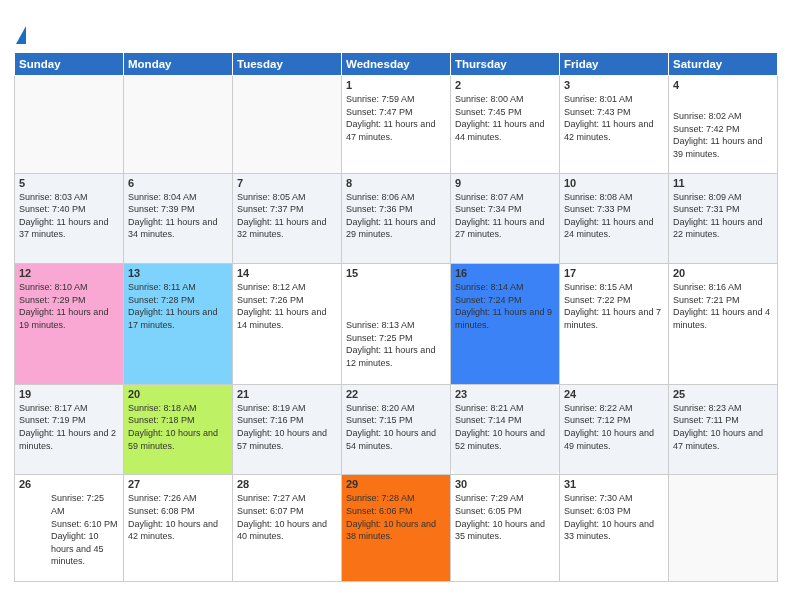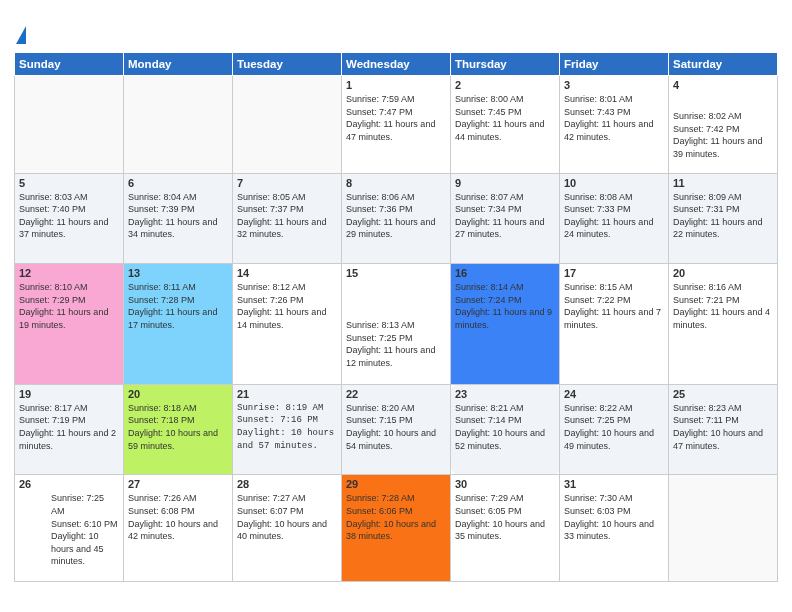--- a/index.html
+++ b/index.html
@@ -263,40 +263,40 @@
 Daylight: 11 hours and 2 minutes.</div>
           </td>
           <td style="background: #bef264;">
             <span class="day-number">20</span>
             <div class="day-info" style="white-space: pre-line;">Sunrise: 8:18 AM
 Sunset: 7:18 PM
 Daylight: 10 hours and 59 minutes.</div>
           </td>
           <td style="background: rgb(240, 244, 248);">
             <span class="day-number">21</span>
-            <div class="day-info" style="white-space: pre-line; font-family: Liberation Mono, monospace;">Sunrise: 8:19 AM
+            <div class="day-info" style="white-space: pre-line;">Sunrise: 8:19 AM
 Sunset: 7:16 PM
 Daylight: 10 hours and 57 minutes.</div>
           </td>
           <td style="background: rgb(240, 244, 248);">
             <span class="day-number">22</span>
             <div class="day-info" style="white-space: pre-line;">Sunrise: 8:20 AM
 Sunset: 7:15 PM
 Daylight: 10 hours and 54 minutes.</div>
           </td>
           <td style="background: rgb(240, 244, 248); border-radius: 8px;">
             <span class="day-number">23</span>
             <div class="day-info" style="white-space: pre-line;">Sunrise: 8:21 AM
 Sunset: 7:14 PM
 Daylight: 10 hours and 52 minutes.</div>
           </td>
           <td style="background: rgb(240, 244, 248);">
             <span class="day-number">24</span>
             <div class="day-info" style="white-space: pre-line;">Sunrise: 8:22 AM
-Sunset: 7:25 PM
+Sunset: 7:12 PM
 Daylight: 10 hours and 49 minutes.</div>
           </td>
           <td style="background: rgb(240, 244, 248);">
             <span class="day-number">25</span>
             <div class="day-info" style="white-space: pre-line;">Sunrise: 8:23 AM
 Sunset: 7:11 PM
 Daylight: 10 hours and 47 minutes.</div>
           </td>
         </tr>
         <tr>

